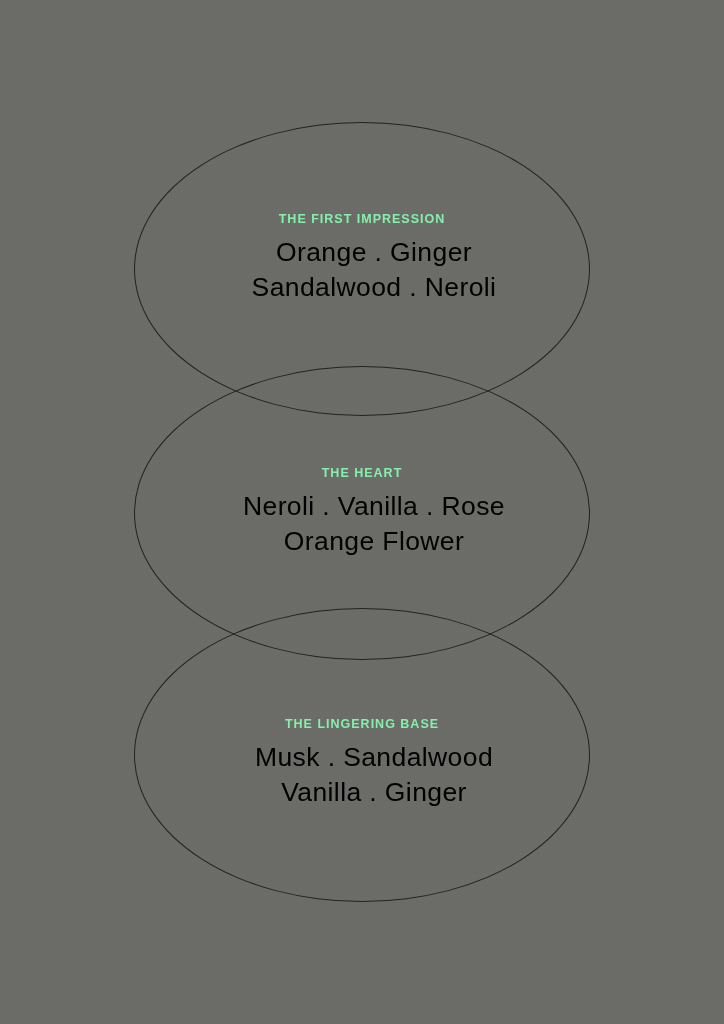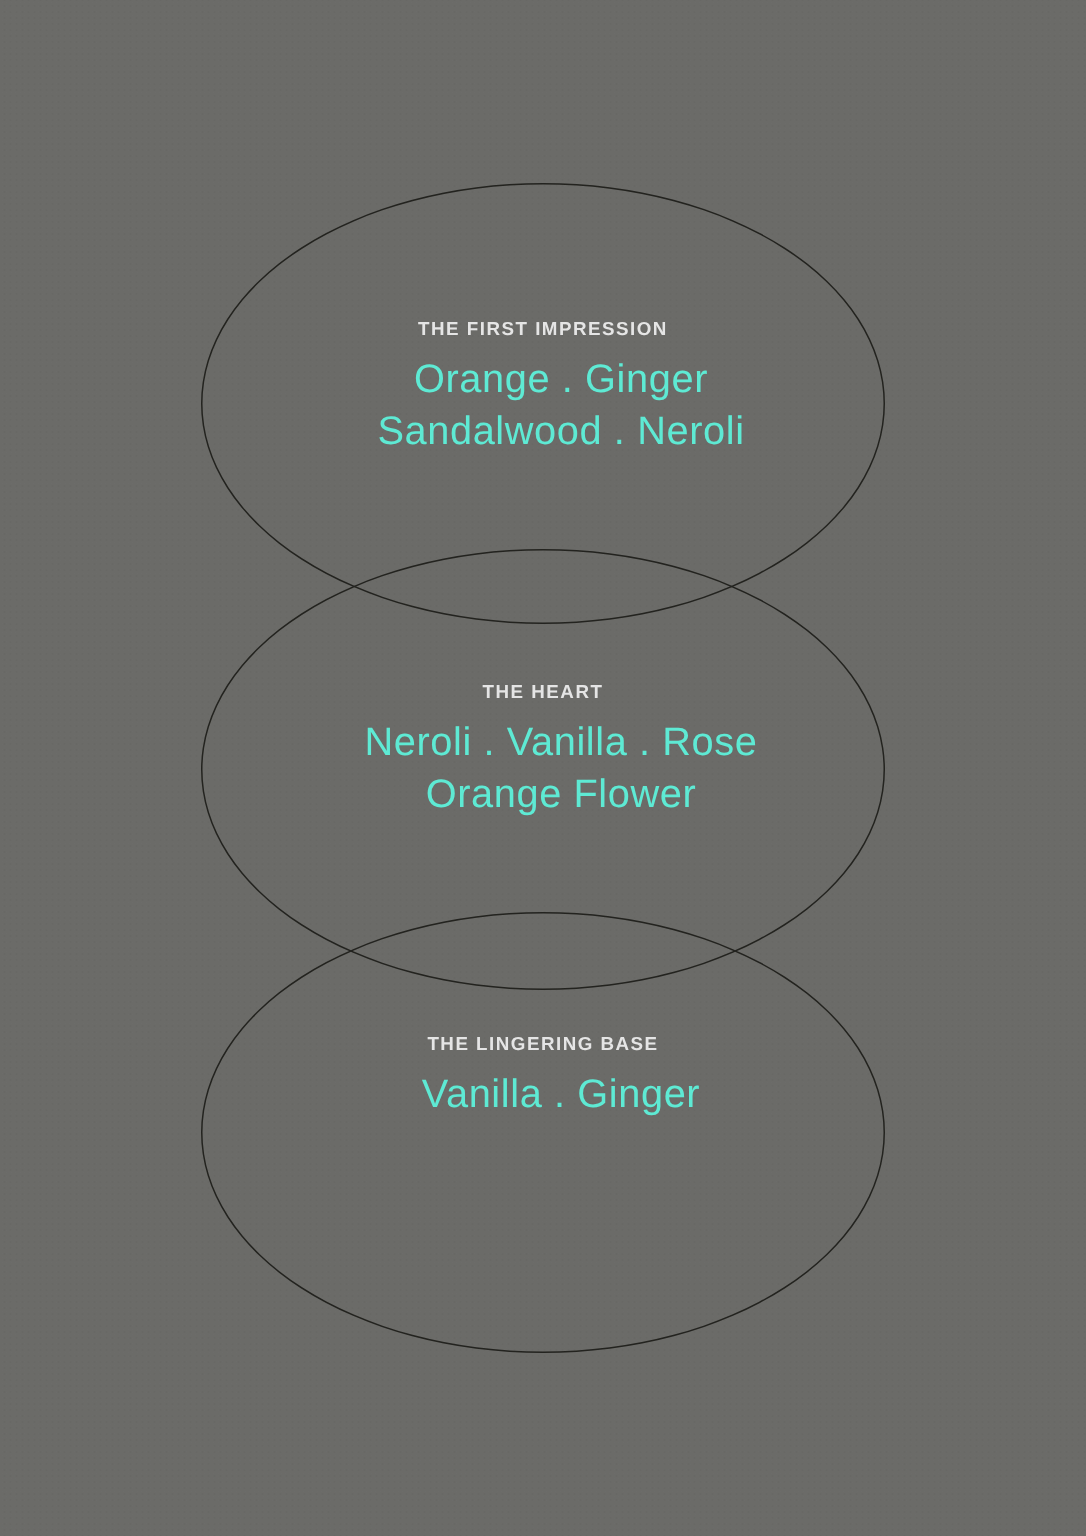--- a/index.html
+++ b/index.html
@@ -41,38 +41,38 @@
     position: absolute;
     width: 100%;
     text-align: center;
     color: #18181a;
   }
   .note-label {
     font-size: 12.5px;
     font-weight: 700;
     letter-spacing: 1.0px;
     margin-bottom: 9px;
-    color: #e5e5e5;
+    color: #86efac;
   }
   .note-line {
     font-size: 26.5px;
     font-weight: 400;
     letter-spacing: 0.4px;
     line-height: 1.33;
-    color: #5eead4;
+    color: #000000;
     margin-left: 24px;
   }
   
   #ellipse-top    { left: 134px; top: 122px; width: 456px; height: 294px; }
   #ellipse-middle { left: 134px; top: 366px; width: 456px; height: 294px; }
   #ellipse-bottom { left: 134px; top: 608px; width: 456px; height: 294px; }
 
   #notes-top    { top: 212px; }
-  #notes-middle { top: 454px; }
-  #notes-bottom { top: 689px; }
+  #notes-middle { top: 466px; }
+  #notes-bottom { top: 717px; }
 </style>
 </head>
 <body>
 
 <div id="noise-overlay"></div>
 
 <div id="diagram">
 
   <div class="ellipse" id="ellipse-top"></div>
   <div class="ellipse" id="ellipse-middle"></div>
@@ -85,16 +85,17 @@
   </div>
 
   <div class="note-group" id="notes-middle">
     <div class="note-label">THE HEART</div>
     <div class="note-line">Neroli . Vanilla . Rose</div>
     <div class="note-line">Orange Flower</div>
   </div>
 
   <div class="note-group" id="notes-bottom">
     <div class="note-label">THE LINGERING BASE</div>
+    <div class="note-line">Musk . Sandalwood</div>
     <div class="note-line">Vanilla . Ginger</div>
   </div>
 
 </div>
 
 </body></html>

